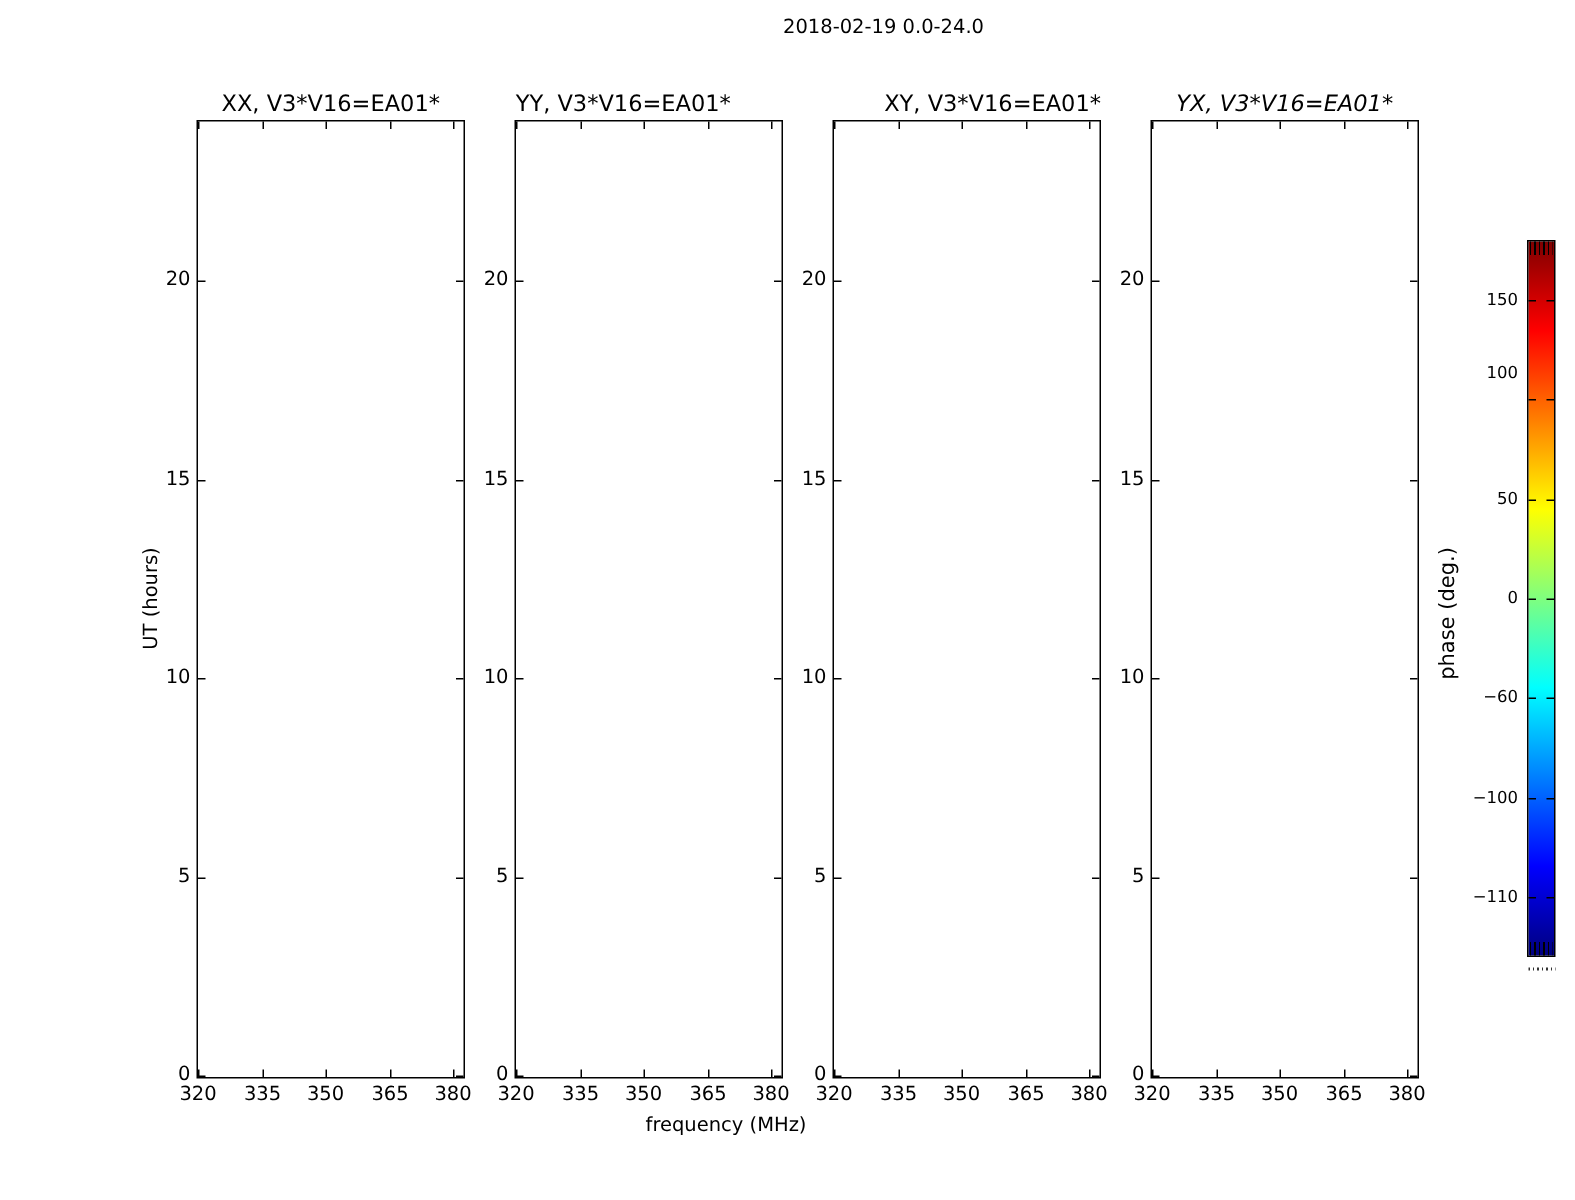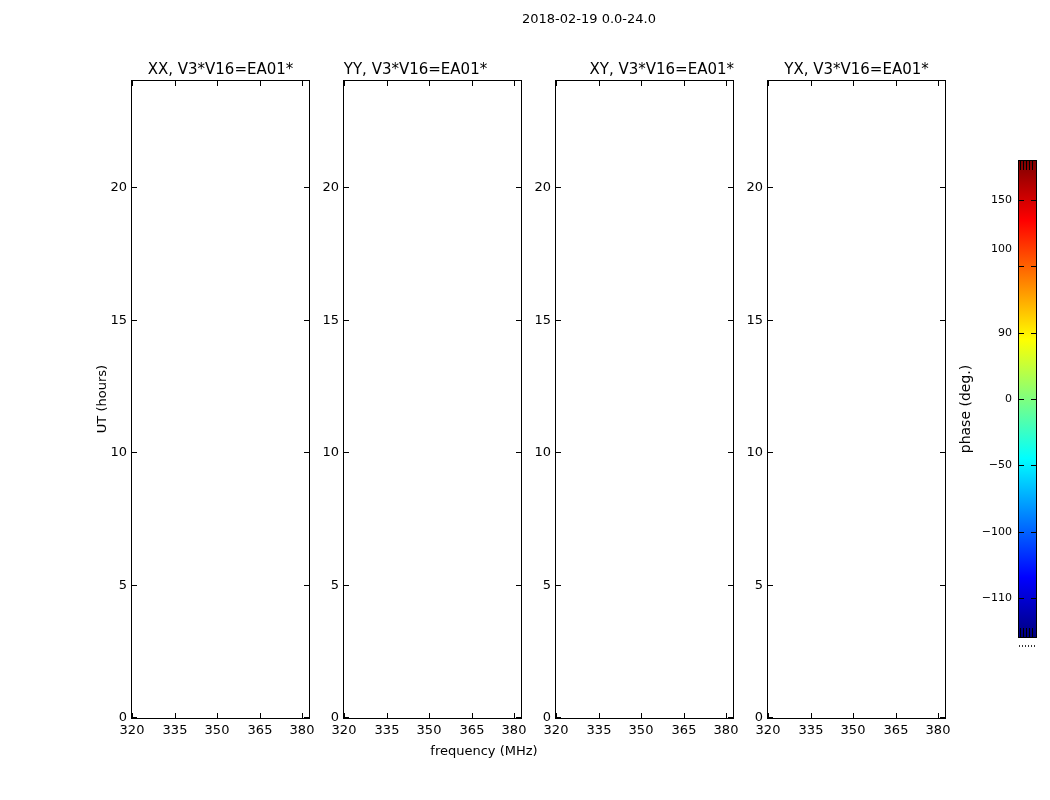--- a/index.html
+++ b/index.html
@@ -164,21 +164,21 @@
     <div class="tick" style="left:556px;top:452px;width:5px;height:1px;"></div>
     <div class="tick" style="left:728px;top:452px;width:5px;height:1px;"></div>
     <div class="tlab ylab" style="left:513px;top:443px;width:38px;">10</div>
     <div class="tick" style="left:556px;top:320px;width:5px;height:1px;"></div>
     <div class="tick" style="left:728px;top:320px;width:5px;height:1px;"></div>
     <div class="tlab ylab" style="left:513px;top:311px;width:38px;">15</div>
     <div class="tick" style="left:556px;top:187px;width:5px;height:1px;"></div>
     <div class="tick" style="left:728px;top:187px;width:5px;height:1px;"></div>
     <div class="tlab ylab" style="left:513px;top:178px;width:38px;">20</div>
     <div class="panel" style="left:767px;top:80px;width:179px;height:639px;"></div>
-    <div class="ptitle" style="left:767px;top:60px;width:179px;">YX, V3*V16=EA01*</div>
+    <div class="ptitle" style="left:767px;top:60px;width:179px;font-style:italic;">YX, V3*V16=EA01*</div>
     <div class="tick" style="left:768px;top:81px;width:1px;height:5px;"></div>
     <div class="tick" style="left:768px;top:713px;width:1px;height:5px;"></div>
     <div class="tlab xlab" style="left:768px;top:721px;">320</div>
     <div class="tick" style="left:811px;top:81px;width:1px;height:5px;"></div>
     <div class="tick" style="left:811px;top:713px;width:1px;height:5px;"></div>
     <div class="tlab xlab" style="left:811px;top:721px;">335</div>
     <div class="tick" style="left:853px;top:81px;width:1px;height:5px;"></div>
     <div class="tick" style="left:853px;top:713px;width:1px;height:5px;"></div>
     <div class="tlab xlab" style="left:853px;top:721px;">350</div>
     <div class="tick" style="left:896px;top:81px;width:1px;height:5px;"></div>
@@ -203,26 +203,26 @@
     <div class="tick" style="left:940px;top:187px;width:5px;height:1px;"></div>
     <div class="tlab ylab" style="left:725px;top:178px;width:38px;">20</div>
     <div class="tick" style="left:1019px;top:200px;width:5px;height:1px;"></div>
     <div class="tick" style="left:1031px;top:200px;width:5px;height:1px;"></div>
     <div class="clab" style="left:968px;top:191px;width:44px;">150</div>
     <div class="tick" style="left:1019px;top:266px;width:5px;height:1px;"></div>
     <div class="tick" style="left:1031px;top:266px;width:5px;height:1px;"></div>
     <div class="clab" style="left:968px;top:240px;width:44px;">100</div>
     <div class="tick" style="left:1019px;top:333px;width:5px;height:1px;"></div>
     <div class="tick" style="left:1031px;top:333px;width:5px;height:1px;"></div>
-    <div class="clab" style="left:968px;top:324px;width:44px;">90</div>
+    <div class="clab" style="left:968px;top:324px;width:44px;">50</div>
     <div class="tick" style="left:1019px;top:399px;width:5px;height:1px;"></div>
     <div class="tick" style="left:1031px;top:399px;width:5px;height:1px;"></div>
     <div class="clab" style="left:968px;top:390px;width:44px;">0</div>
     <div class="tick" style="left:1019px;top:465px;width:5px;height:1px;"></div>
     <div class="tick" style="left:1031px;top:465px;width:5px;height:1px;"></div>
-    <div class="clab" style="left:968px;top:456px;width:44px;">−50</div>
+    <div class="clab" style="left:968px;top:456px;width:44px;">−60</div>
     <div class="tick" style="left:1019px;top:532px;width:5px;height:1px;"></div>
     <div class="tick" style="left:1031px;top:532px;width:5px;height:1px;"></div>
     <div class="clab" style="left:968px;top:523px;width:44px;">−100</div>
     <div class="tick" style="left:1019px;top:598px;width:5px;height:1px;"></div>
     <div class="tick" style="left:1031px;top:598px;width:5px;height:1px;"></div>
     <div class="clab" style="left:968px;top:589px;width:44px;">−110</div>
   </div>
 
 </body></html>

